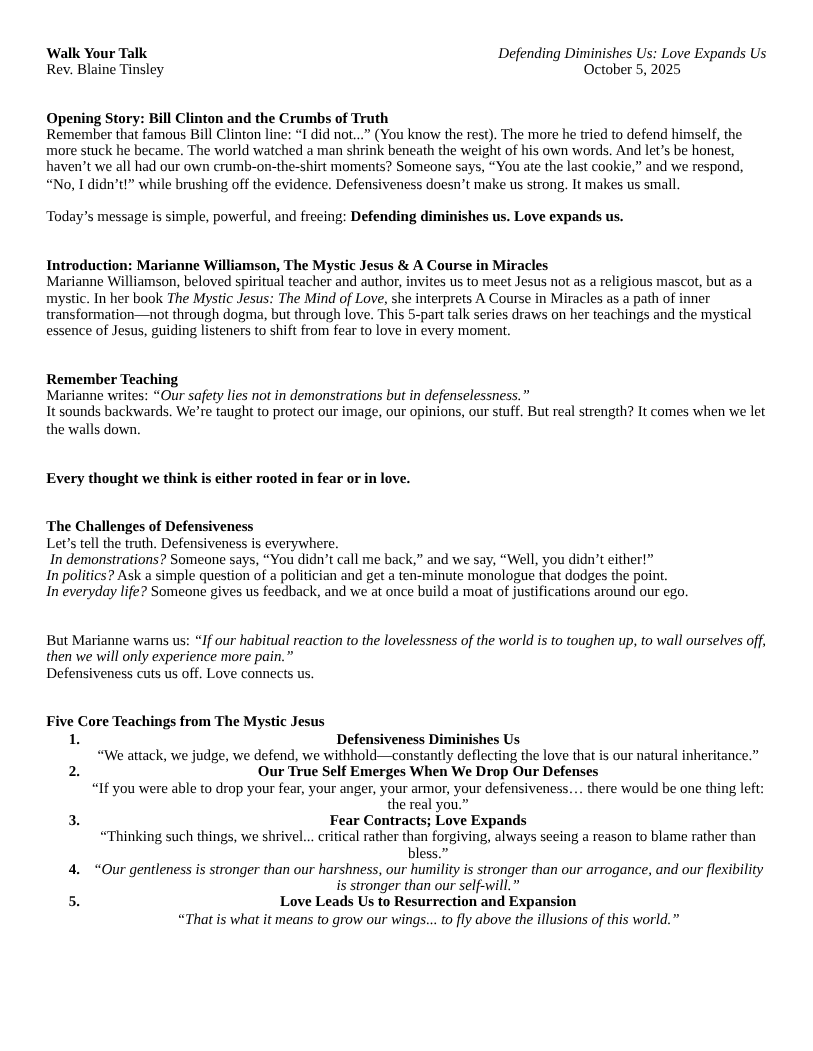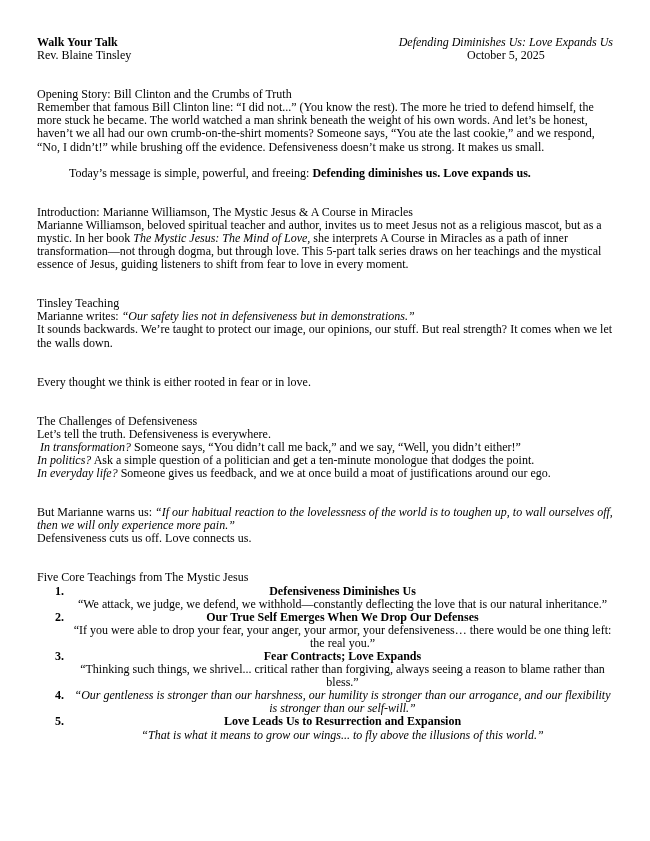--- a/index.html
+++ b/index.html
@@ -17,24 +17,24 @@
     box-sizing: border-box;
     width: 650px;
     height: 841px;
     padding: 36px 37px 24px 37px;
   }
   .doc-header { display: flex; justify-content: space-between; }
   .header-left { text-align: left; }
   .header-right { text-align: center; }
   .bold { font-weight: bold; }
   .italic { font-style: italic; }
-  .heading { font-weight: normal; }
+  .heading { font-weight: bold; }
   .section { margin-top: 26px; }
   .para { margin: 0; }
-  .gap1 { margin-top: 13px; margin-left: 32px; }
+  .gap1 { margin-top: 13px; }
   .gap2 { margin-top: 26px; }
   .challenge-line { white-space: pre-wrap; }
   .list { margin: 0; }
   .list-item { display: flex; }
   .li-num { flex: 0 0 17px; margin-left: 18px; font-weight: bold; }
   .li-body { flex: 1; min-width: 0; text-align: center; }
   .li-title { display: block; font-weight: bold; }
   .li-quote { display: block; }
 </style>
 </head>
@@ -58,33 +58,33 @@
     <p class="para">Remember that famous Bill Clinton line: “I did not...” (You know the rest). The more he tried to defend himself, the more stuck he became. The world watched a man shrink beneath the weight of his own words. And let’s be honest, haven’t we all had our own crumb-on-the-shirt moments? Someone says, “You ate the last cookie,” and we respond, “No, I didn’t!” while brushing off the evidence. Defensiveness doesn’t make us strong. It makes us small.</p>
     <p class="para gap1"><span>Today’s message is simple, powerful, and freeing: </span><strong>Defending diminishes us. Love expands us.</strong></p>
   </section>
 
   <section class="section">
     <div class="heading">Introduction: Marianne Williamson, The Mystic Jesus &amp; A Course in Miracles</div>
     <p class="para"><span>Marianne Williamson, beloved spiritual teacher and author, invites us to meet Jesus not as a religious mascot, but as a mystic. In her book </span><span class="italic">The Mystic Jesus: The Mind of Love,</span><span> she interprets A Course in Miracles as a path of inner transformation—not through dogma, but through love. This 5-part talk series draws on her teachings and the mystical essence of Jesus, guiding listeners to shift from fear to love in every moment.</span></p>
   </section>
 
   <section class="section">
-    <div class="heading">Tinsley Teaching</div>
-    <p class="para"><span>Marianne writes: </span><span class="italic">“Our safety lies not in defensiveness but in demonstrations.”</span></p>
+    <div class="heading">Remember Teaching</div>
+    <p class="para"><span>Marianne writes: </span><span class="italic">“Our safety lies not in demonstrations but in defenselessness.”</span></p>
     <p class="para">It sounds backwards. We’re taught to protect our image, our opinions, our stuff. But real strength? It comes when we let the walls down.</p>
   </section>
 
   <section class="section">
     <div class="heading">Every thought we think is either rooted in fear or in love.</div>
   </section>
 
   <section class="section">
     <div class="heading">The Challenges of Defensiveness</div>
     <p class="para">Let’s tell the truth. Defensiveness is everywhere.</p>
-    <p class="para challenge-line"><span class="italic"> In transformation?</span><span> Someone says, “You didn’t call me back,” and we say, “Well, you didn’t either!”</span></p>
+    <p class="para challenge-line"><span class="italic"> In demonstrations?</span><span> Someone says, “You didn’t call me back,” and we say, “Well, you didn’t either!”</span></p>
     <p class="para challenge-line"><span class="italic">In politics?</span><span> Ask a simple question of a politician and get a ten-minute monologue that dodges the point.</span></p>
     <p class="para challenge-line"><span class="italic">In everyday life?</span><span> Someone gives us feedback, and we at once build a moat of justifications around our ego.</span></p>
     <p class="para gap2"><span>But Marianne warns us: </span><span class="italic">“If our habitual reaction to the lovelessness of the world is to toughen up, to wall ourselves off, then we will only experience more pain.”</span></p>
     <p class="para">Defensiveness cuts us off. Love connects us.</p>
   </section>
 
   <section class="section">
     <div class="heading">Five Core Teachings from The Mystic Jesus</div>
     <div class="list">
 

